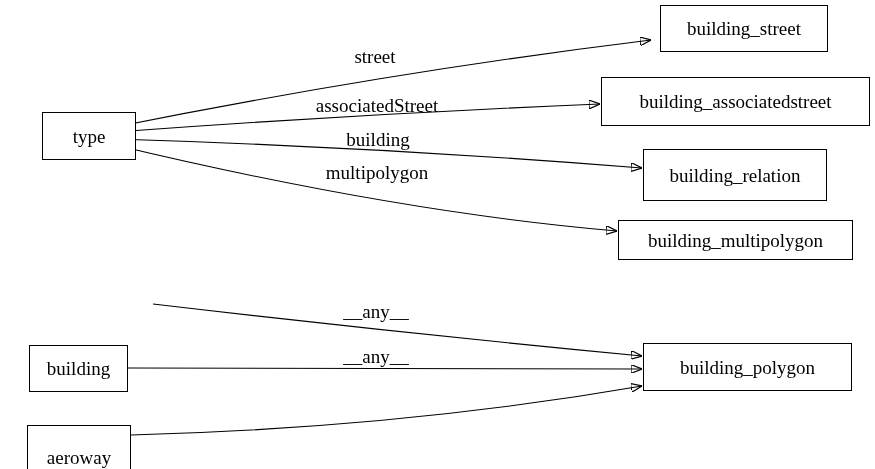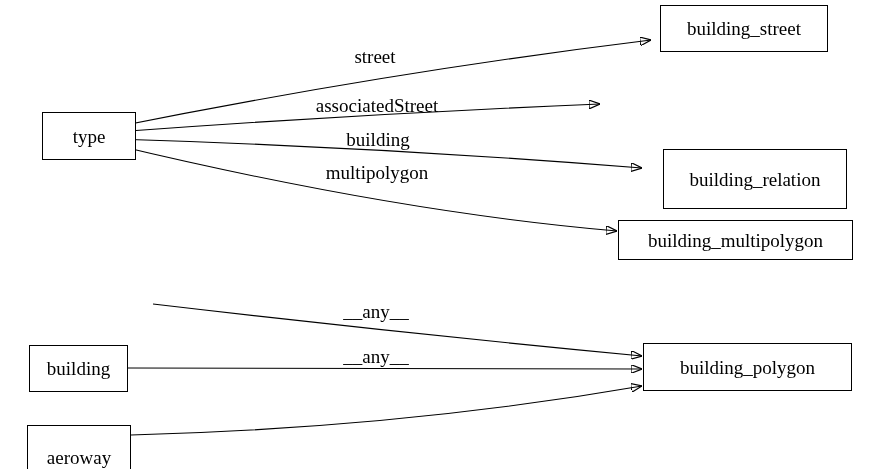--- a/index.html
+++ b/index.html
@@ -66,22 +66,23 @@
     <path d="M115,145 Q395,212 617,231" marker-end="url(#arrow)"></path>
     <path d="M153,304 Q400,333 642,356" marker-end="url(#arrow)"></path>
     <path d="M128,368 L642,369" marker-end="url(#arrow)"></path>
     <path d="M131,435 Q400,428 642,386" marker-end="url(#arrow)"></path>
   </svg>
 
   <div class="node" style="left:42px; top:112px; width:94px; height:48px;">type</div>
 
   <div class="node" style="left:652px; top:5px; width:168px; height:47px;margin-left:8px;">building_street</div>
 
+  <div class="node" style="left:601px; top:77px; width:269px; height:49px;">building_associatedstreet</div>
 
-  <div class="node" style="left:643px; top:149px; width:184px; height:60px;margin-left:20px;">building_relation</div>
+  <div class="node" style="left:643px; top:149px; width:184px; height:52px;">building_relation</div>
 
   <div class="node" style="left:618px; top:220px; width:235px; height:40px;">building_multipolygon</div>
 
 
   <div class="node" style="left:29px; top:345px; width:99px; height:47px;">building</div>
 
   <div class="node" style="left:27px; top:425px; width:104px; height:64px;">aeroway</div>
 
   <div class="node" style="left:643px; top:343px; width:209px; height:48px;">building_polygon</div>
 

